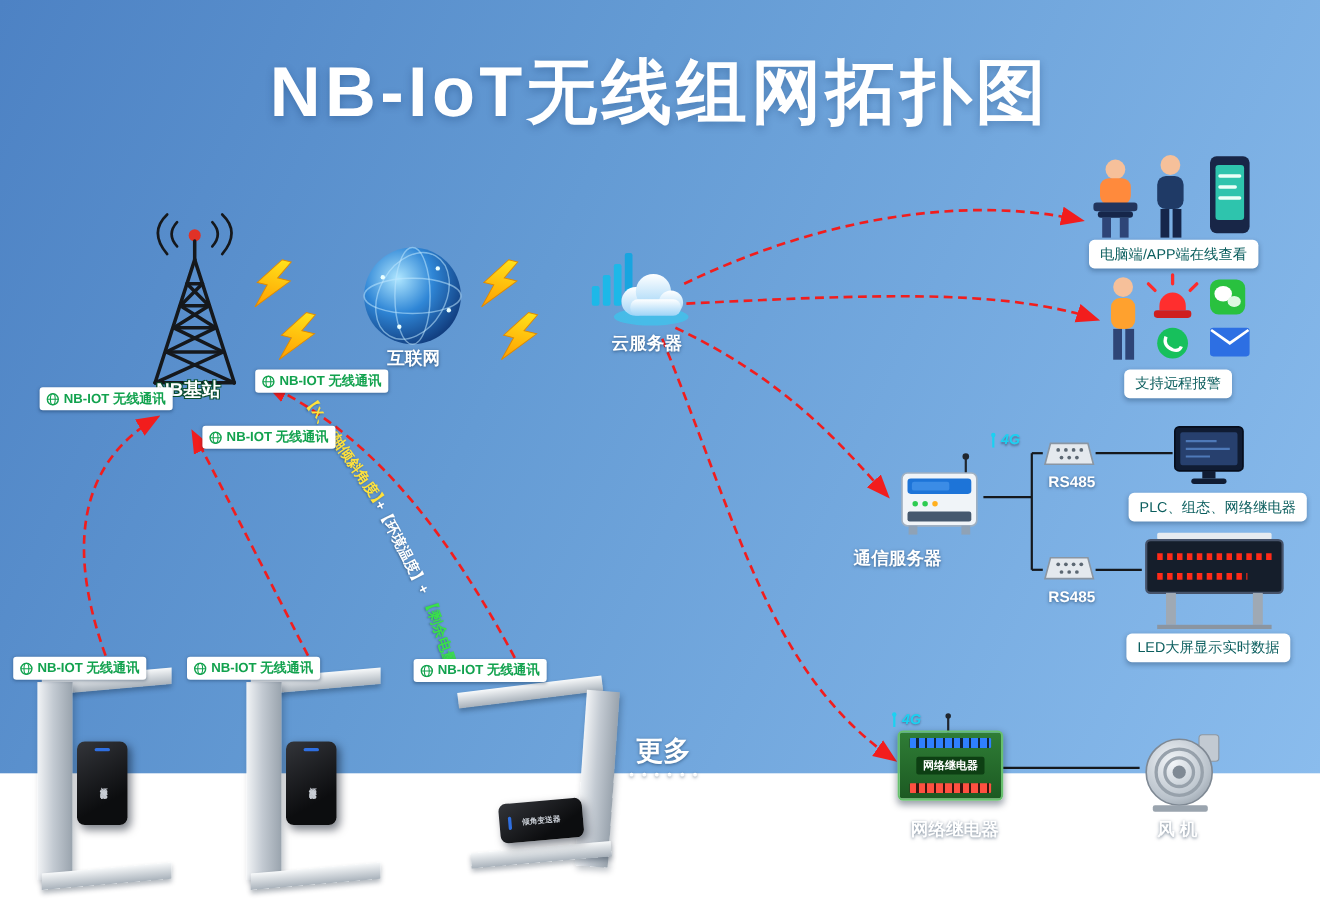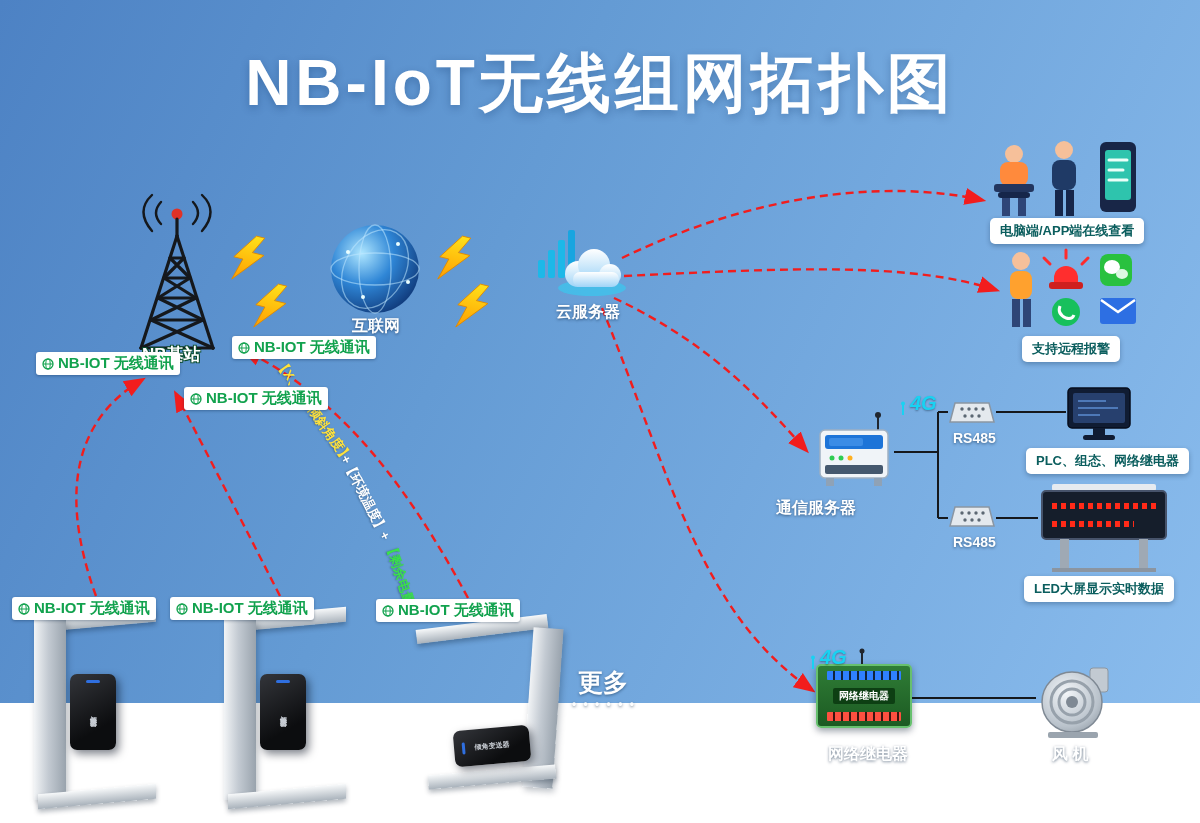--- a/index.html
+++ b/index.html
@@ -6,32 +6,32 @@
   html,body{width:1200px;height:823px;overflow:hidden}
   body{font-family:"Liberation Sans","DejaVu Sans",sans-serif}
   .stage{position:relative;width:1200px;height:703px;
          background:linear-gradient(115deg,#4d82c4 0%,#649bd4 40%,#8abced 100%)}
   .title{position:absolute;top:40px;left:0;width:100%;text-align:center;
          font-size:64px;font-weight:900;color:#fff;letter-spacing:4px;
          text-shadow:0 3px 8px rgba(0,40,90,.28)}
   .wires{position:absolute;left:0;top:0;width:1200px;height:823px;pointer-events:none}
   .abs{position:absolute}
   .badge{position:absolute;display:flex;align-items:center;gap:4px;background:#fff;
-         border-radius:3px;padding:2px 6px;font-size:15px;font-weight:700;color:#12a24e;
+         border-radius:3px;padding:2px 6px;font-size:12px;font-weight:700;color:#12a24e;
          box-shadow:0 1px 3px rgba(0,30,60,.35);white-space:nowrap;z-index:5}
   .nodelabel{position:absolute;color:#fff;font-weight:700;font-size:16px;
          text-shadow:0 1px 3px rgba(0,30,60,.55);white-space:nowrap;z-index:5}
   .nodelabel.big{font-size:17px;text-shadow:-1px -1px 0 #0a4d2e,1px -1px 0 #0a4d2e,-1px 1px 0 #0a4d2e,1px 1px 0 #0a4d2e}
   .whitebox{position:absolute;background:#fff;border-radius:5px;padding:4px 10px;
-         font-size:13px;font-weight:700;color:#0b5e5e;box-shadow:0 2px 5px rgba(0,30,60,.3);
+         font-size:13px;font-weight:400;color:#0b5e5e;box-shadow:0 2px 5px rgba(0,30,60,.3);
          white-space:nowrap;text-align:center;z-index:5}
   .rot-label{position:absolute;font-weight:700;font-size:13px;white-space:nowrap;
          transform-origin:left top;z-index:4;text-shadow:0 1px 2px rgba(0,20,40,.4)}
   .tag4g{position:absolute;display:flex;align-items:flex-end;gap:2px;color:#19d2f2;
-         font-weight:800;font-style:italic;font-size:20px;z-index:5;
+         font-weight:800;font-style:italic;font-size:13px;z-index:5;
          text-shadow:0 1px 2px rgba(0,20,40,.4)}
   .more{position:absolute;color:#fff;font-weight:700;font-size:25px;
         text-shadow:0 1px 3px rgba(0,30,60,.5)}
   .dots{position:absolute;color:#fff;font-weight:700;font-size:12px;letter-spacing:2px;
         text-shadow:0 1px 3px rgba(0,30,60,.5)}
   
   .steel{position:absolute}
   .steel .col{position:absolute;background:linear-gradient(90deg,#f2f4f6 0%,#c3cad2 45%,#99a3ad 100%);
         box-shadow:2px 3px 6px rgba(0,20,40,.25)}
   .steel .flange{position:absolute;background:linear-gradient(#f7f9fa,#a9b2bb);

